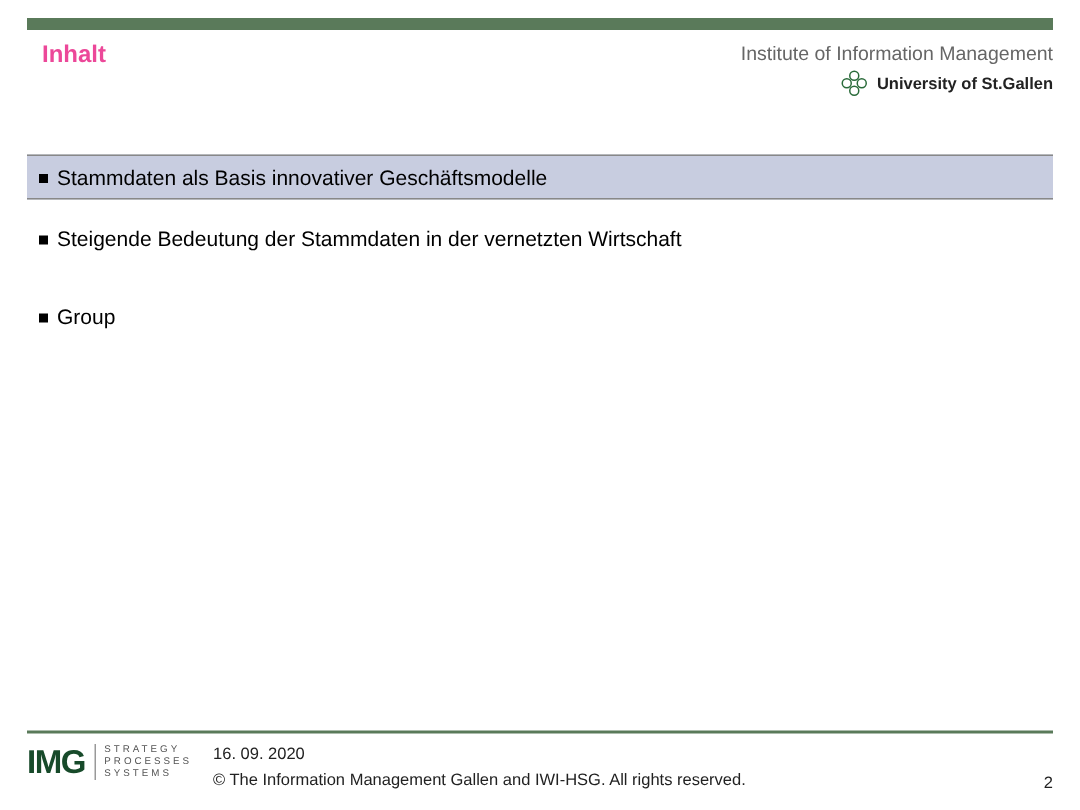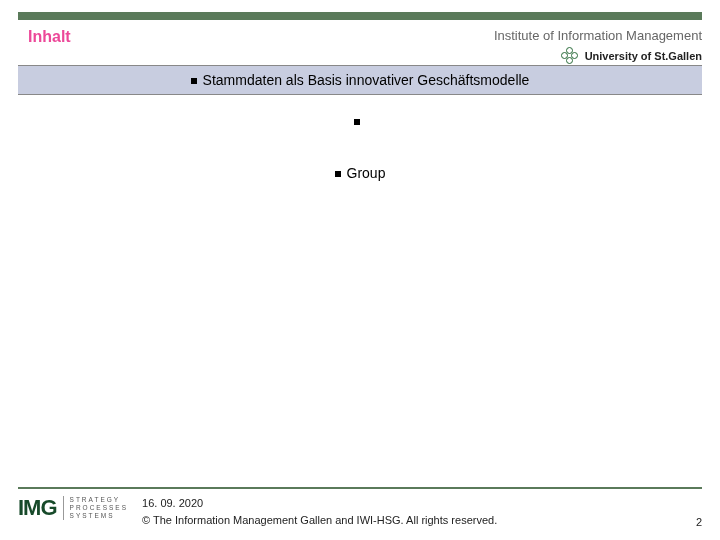--- a/index.html
+++ b/index.html
@@ -45,22 +45,22 @@
     border: 1.5px solid #2a6b3a;
     border-radius: 50%;
   }
   .uni-logo .flower span:nth-child(1){ top:0; left:5px; }
   .uni-logo .flower span:nth-child(2){ top:5px; left:0; }
   .uni-logo .flower span:nth-child(3){ top:5px; left:10px; }
   .uni-logo .flower span:nth-child(4){ top:10px; left:5px; }
   .uni-name { font-size: 11px; font-weight: bold; color: #222; }
 
   .content {
+    margin-top: 38px;
     padding: 0 18px;
-    text-align: center;
   }
   .item {
     padding: 6px 8px 6px 8px;
     font-size: 14px;
     color: #000;
   }
   .item.highlight {
     background: #c8cde0;
     border-top: 1px solid #888;
     border-bottom: 1px solid #888;
@@ -142,21 +142,21 @@
     </div>
   </div>
 </div>
 
 <div class="content">
   <div class="item highlight">
     <span class="bullet"></span><span>Stammdaten als Basis innovativer Geschäftsmodelle</span>
   </div>
   <div class="spacer"></div>
   <div class="item">
-    <span class="bullet"></span>
+    <span class="bullet"></span><span>Steigende Bedeutung der Stammdaten in der vernetzten Wirtschaft</span>
   </div>
   <div class="spacer"></div>
   <div class="spacer"></div>
   <div class="item">
     <span class="bullet"></span><span>Group</span>
   </div>
 </div>
 
 <div class="footer">
   <div class="footer-line"></div>

